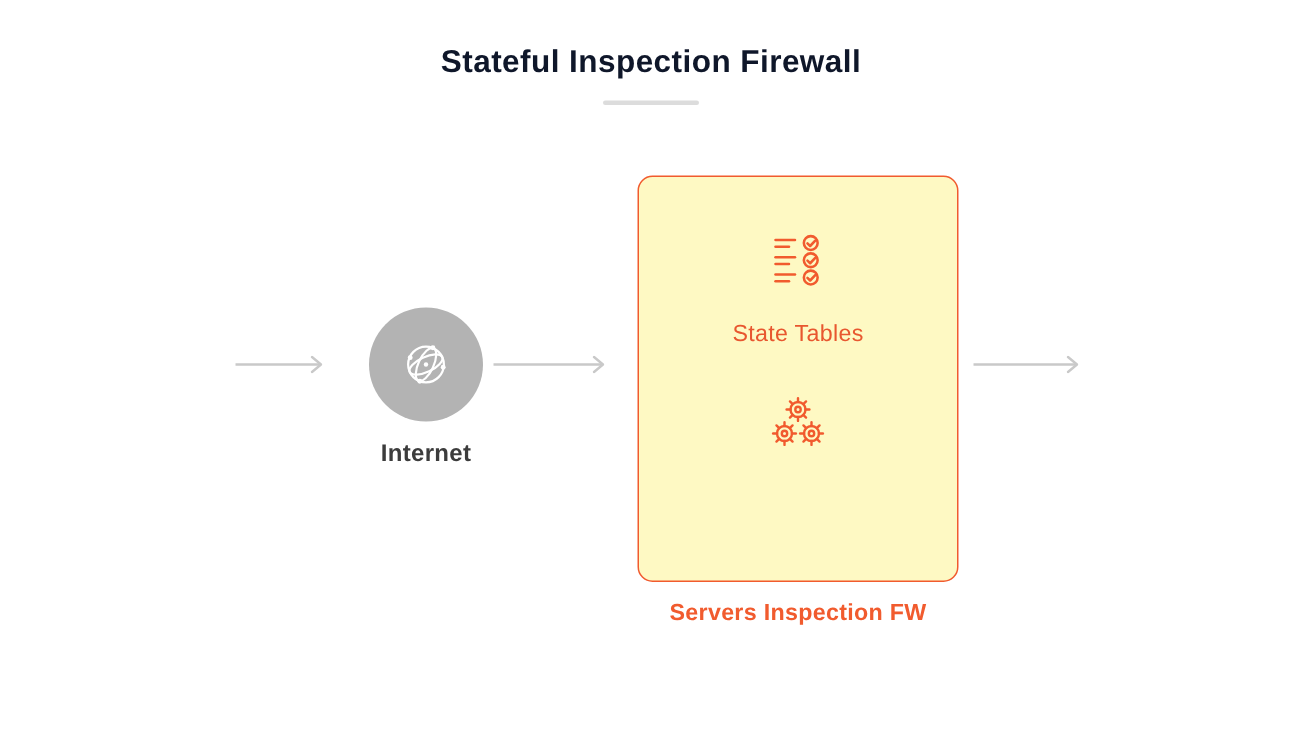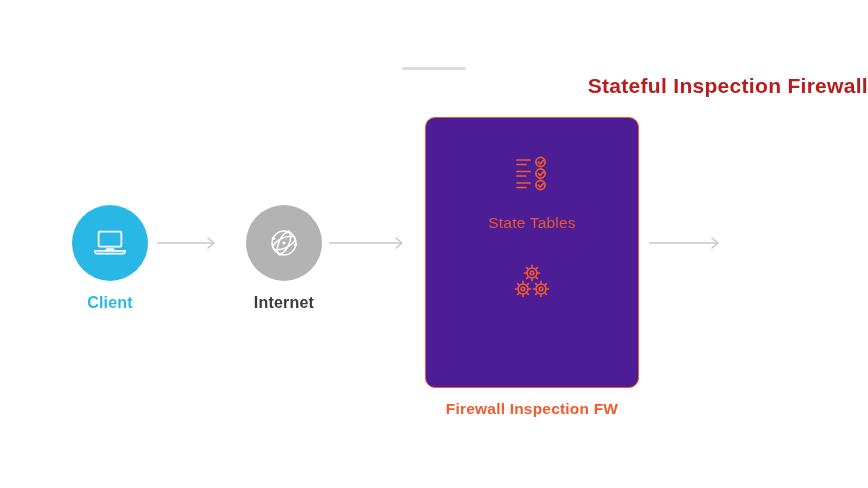--- a/index.html
+++ b/index.html
@@ -12,26 +12,25 @@
     width: 868px;
     height: 488px;
     background: #ffffff;
     overflow: hidden;
   }
   .title {
     position: absolute;
     top: 30px;
     left: 0;
     width: 100%;
-    text-align: right;
+    text-align: center;
     font-size: 21px;
     font-weight: 700;
-    color: #b91c1c;
+    color: #0f172a;
     letter-spacing: 0.3px;
-    margin-top: 44px;
   }
   .title-underline {
     position: absolute;
     top: 67px;
     left: 50%;
     transform: translateX(-50%);
     width: 64px;
     height: 3px;
     background: #dcdcdc;
     border-radius: 2px;
@@ -70,21 +69,21 @@
   .arrow-2 { left: 328px; }
   .arrow-3 { left: 648px; }
   .fw-box {
     position: absolute;
     left: 425px;
     top: 117px;
     width: 214px;
     height: 271px;
     border: 1.5px solid #f15b2e;
     border-radius: 10px;
-    background: #4c1d95;
+    background: #fef9c3;
   }
   .fw-icon {
     position: absolute;
     left: 50%;
     transform: translateX(-50%);
   }
   .fw-icon-tables { top: 38px; }
   .fw-icon-gears  { top: 144px; }
   .fw-text {
     position: absolute;
@@ -111,31 +110,20 @@
   }
 </style>
 </head>
 <body>
 
 <div class="canvas">
 
   <h1 class="title">Stateful Inspection Firewall</h1>
   <div class="title-underline"></div>
 
-  <div class="node node-client">
-    <div class="circle cyan">
-      <svg width="42" height="42" viewBox="0 0 48 48" fill="none" stroke="#ffffff" stroke-width="2" stroke-linecap="round" stroke-linejoin="round">
-        <rect x="11" y="11" width="26" height="17" rx="1.5"></rect>
-        <path d="M7 33h34"></path>
-        <path d="M7 33v1.2a1.8 1.8 0 0 0 1.8 1.8h30.4a1.8 1.8 0 0 0 1.8-1.8V33"></path>
-        <path d="M20 31h8"></path>
-      </svg>
-    </div>
-    <div class="node-label label-cyan">Client</div>
-  </div>
 
   <svg class="arrow arrow-1" width="66" height="12">
     <line x1="1" y1="6" x2="58" y2="6" stroke="#c9c9c9" stroke-width="1.6"></line>
     <polyline points="52,1 58,6 52,11" fill="none" stroke="#c9c9c9" stroke-width="1.6" stroke-linecap="round" stroke-linejoin="round"></polyline>
   </svg>
 
   <div class="node node-internet">
     <div class="circle gray">
       <svg width="44" height="44" viewBox="0 0 48 48" fill="none" stroke="#ffffff" stroke-width="1.6">
         <circle cx="24" cy="24" r="13"></circle>
@@ -186,21 +174,21 @@
           <line x1="-3.54" y1="-3.54" x2="-5.37" y2="-5.37"></line>
           <line x1="3.54" y1="3.54" x2="5.37" y2="5.37"></line>
           <line x1="-3.54" y1="3.54" x2="-5.37" y2="5.37"></line>
         </g>
       </defs>
       <use href="#gear" x="22" y="11"></use>
       <use href="#gear" x="13" y="27"></use>
       <use href="#gear" x="31" y="27"></use>
     </svg>
   </div>
-  <div class="fw-caption">Firewall Inspection FW</div>
+  <div class="fw-caption">Servers Inspection FW</div>
 
   <svg class="arrow arrow-3" width="78" height="12">
     <line x1="1" y1="6" x2="70" y2="6" stroke="#c9c9c9" stroke-width="1.6"></line>
     <polyline points="64,1 70,6 64,11" fill="none" stroke="#c9c9c9" stroke-width="1.6" stroke-linecap="round" stroke-linejoin="round"></polyline>
   </svg>
 
 
 </div>
 
 </body></html>

